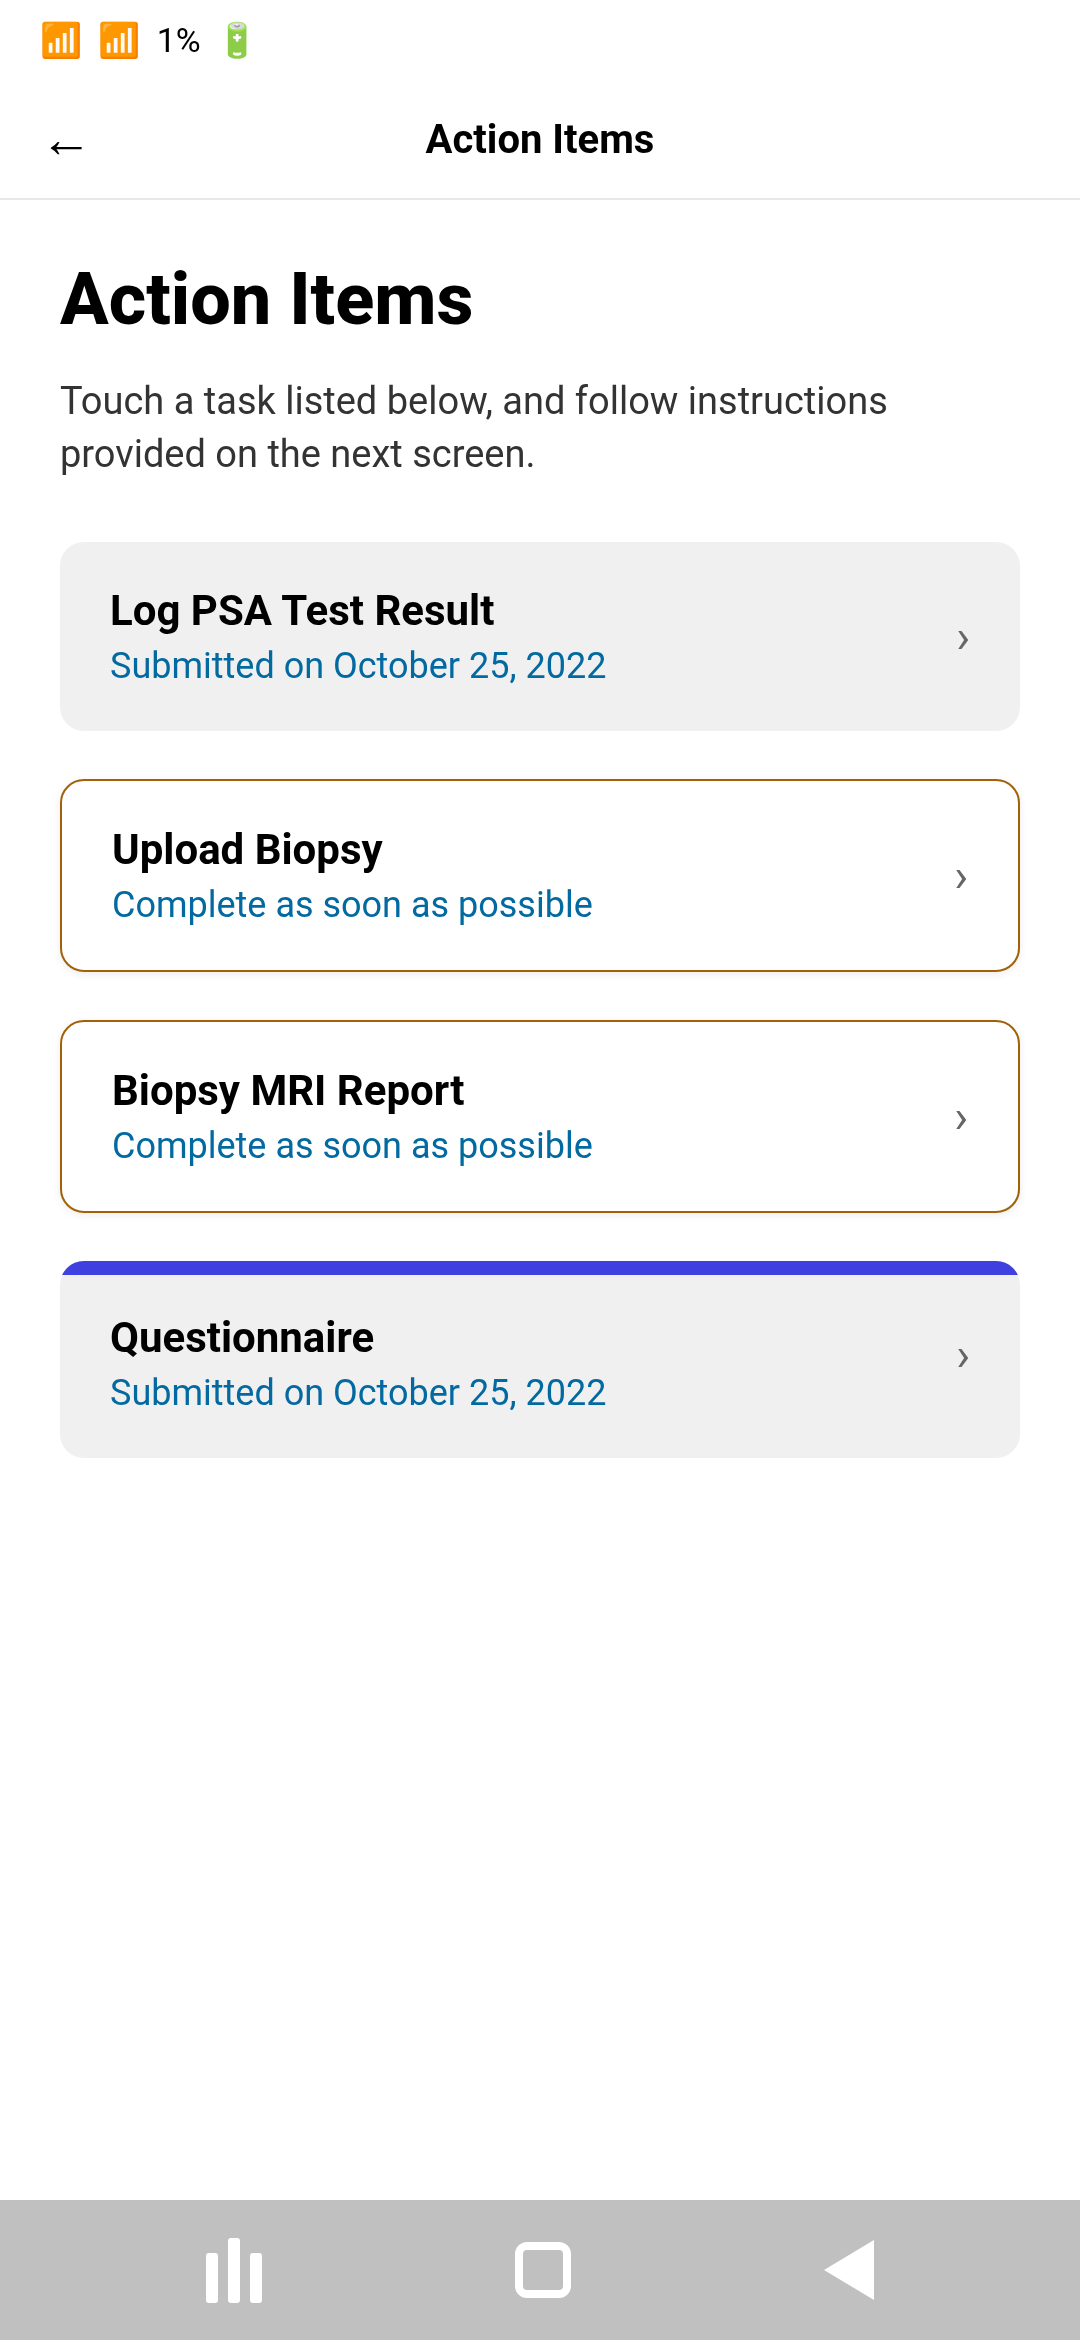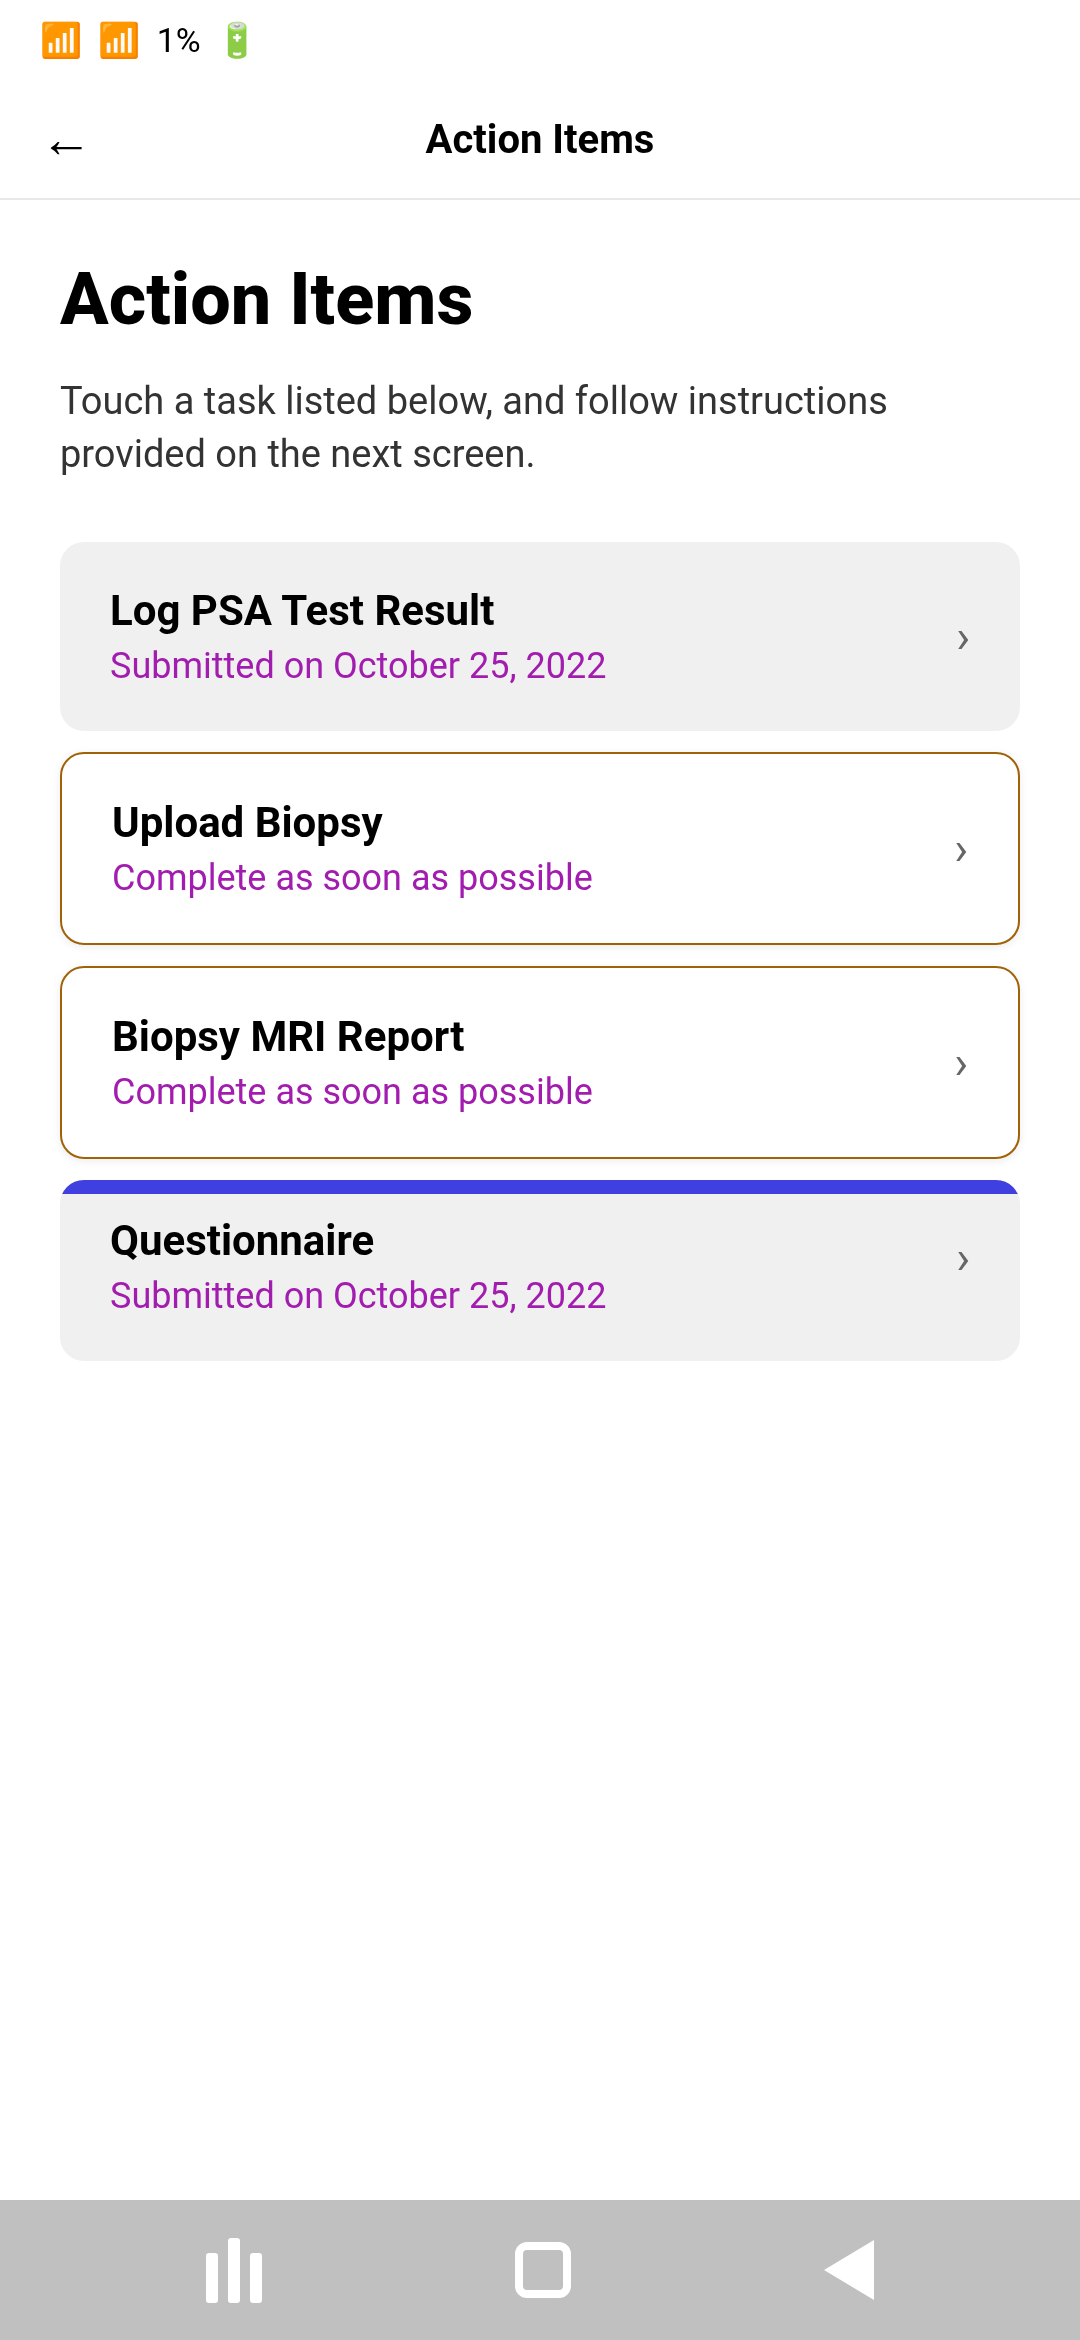--- a/index.html
+++ b/index.html
@@ -100,21 +100,21 @@
       color: #333333;
       line-height: 1.4;
       margin-bottom: 60px;
       margin-top: 36px;
     }
 
     
     .task-list {
       display: flex;
       flex-direction: column;
-      gap: 21px;
+      gap: 48px;
     }
 
     .task-item {
       width: 100%;
       background: #f0f0f0;
       border-radius: 24px;
       padding: 44px 50px;
       display: flex;
       align-items: center;
       justify-content: space-between;
@@ -124,21 +124,21 @@
     }
 
     .task-item.white-bg {
       background: #ffffff;
       border: 2px solid #a16207;
       box-shadow: 0 2px 8px rgba(0,0,0,0.08);
     }
 
     .task-item.has-progress {
       background: #f0f0f0;
-      padding-top: 18px;
+      padding-top: 34px;
     }
 
     .task-item .progress-bar {
       position: absolute;
       top: 0;
       left: 0;
       right: 0;
       height: 14px;
       background: #e0e0e0;
       border-radius: 24px 24px 0 0;
@@ -157,21 +157,21 @@
 
     .task-title {
       font-size: 42px;
       font-weight: 700;
       color: #000000;
       margin-bottom: 10px;
     }
 
     .task-subtitle {
       font-size: 36px;
-      color: #a21caf;
+      color: #0369a1;
       font-weight: 400;
     }
 
     .chevron-right {
       font-size: 46px;
       color: #666666;
       margin-left: 20px;
     }
 
     

